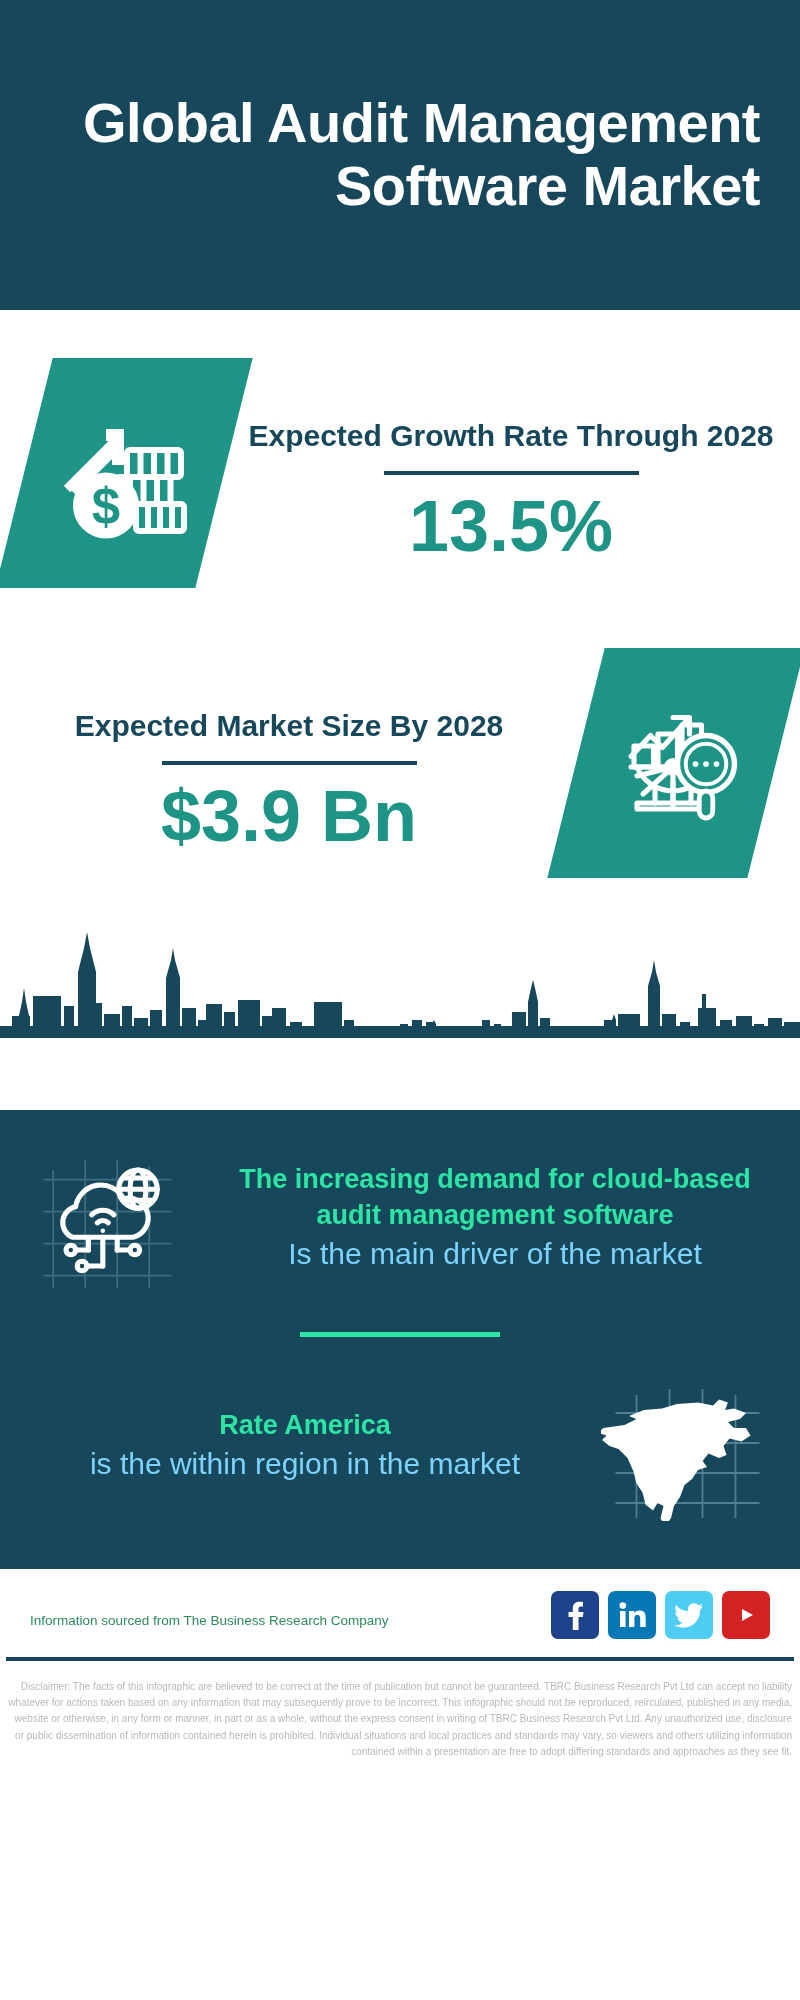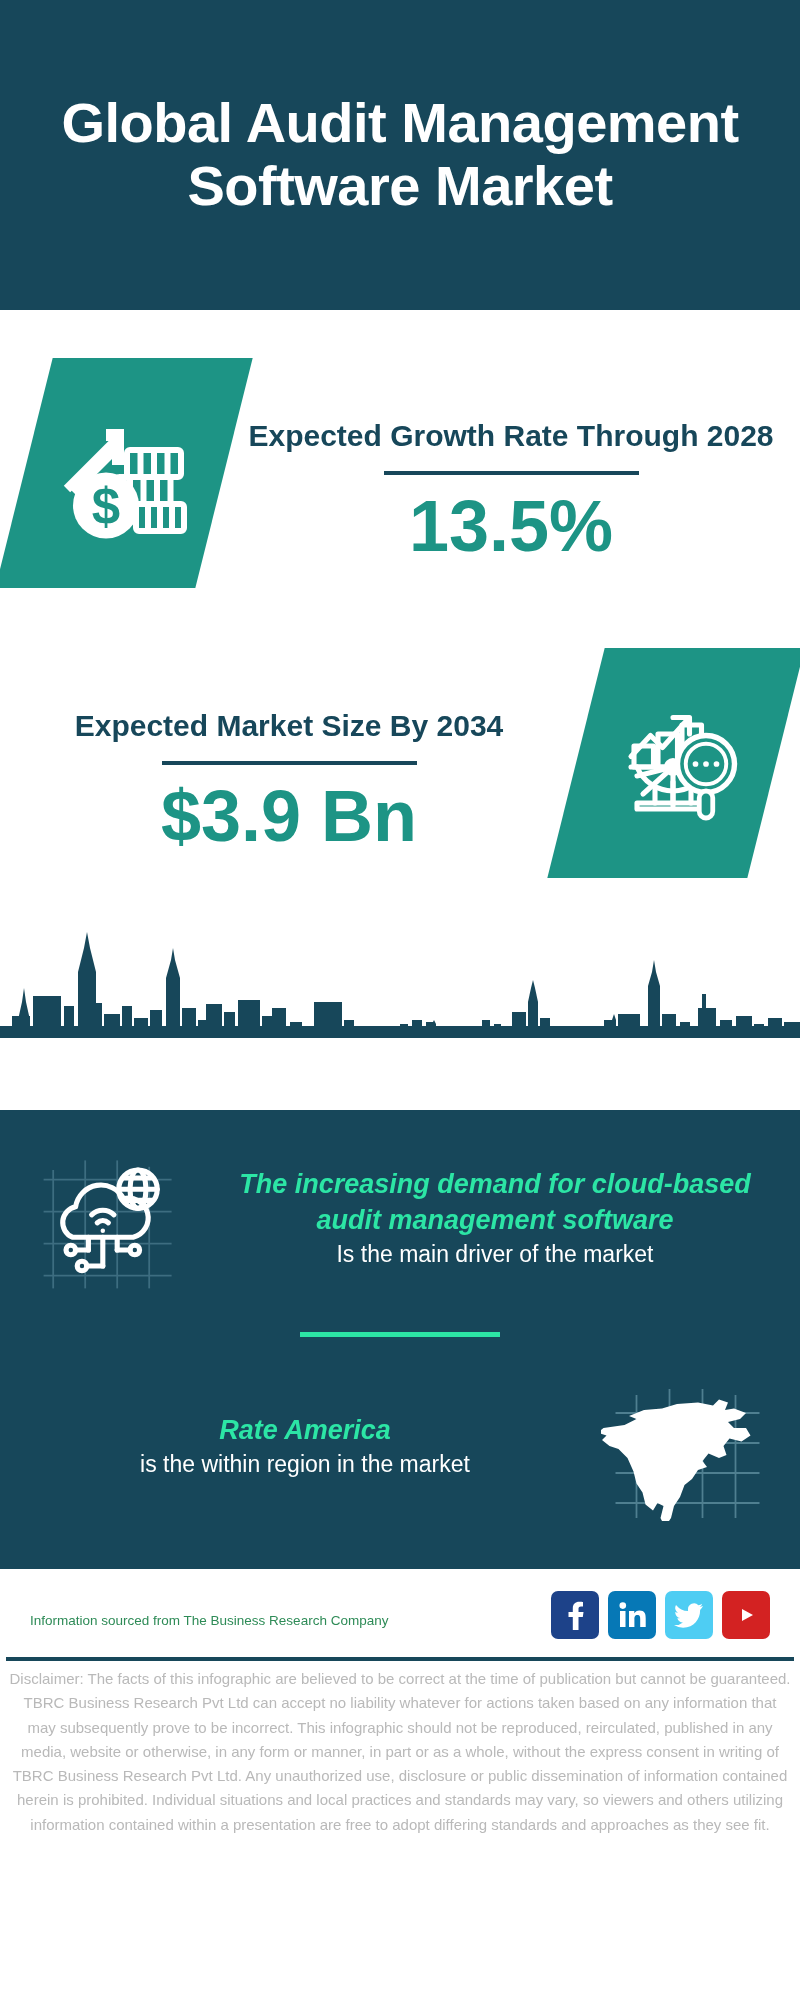--- a/index.html
+++ b/index.html
@@ -19,21 +19,21 @@
     display:flex;
     align-items:center;
     justify-content:center;
     padding:0 40px;
   }
   .header h1 {
     color:#ffffff;
     font-size:56px;
     line-height:1.12;
     font-weight:bold;
-    text-align:center;
+    text-align:right;
     letter-spacing:-0.5px;
   }
 
   
   .white-body { background:#fff; position:relative; height:800px; }
 
   
   .para {
     background:#1d9485;
     width:200px; height:230px;
@@ -90,25 +90,24 @@
     align-items:center;
     gap:10px;
   }
   .dark-text { flex:1; text-align:center; }
   .hl {
     color:#2ce5a5;
     font-size:27px;
     font-weight:bold;
     line-height:1.33;
     display:block;
-    font-style:italic;
   }
   .sub {
-    color:#ffffff;
-    font-size:23px;
+    color:#7dd3fc;
+    font-size:30px;
     line-height:1.33;
     display:block;
   }
   .dark-divider {
     width:200px; height:5px;
     background:#2ce5a5;
     margin:34px auto;
   }
   .gfx { width:180px; flex:none; display:flex; align-items:center; justify-content:center; }
 
@@ -126,24 +125,24 @@
   .sicon {
     width:48px; height:48px;
     border-radius:7px;
     display:flex; align-items:center; justify-content:center;
   }
   .sicon svg { display:block; }
 
   .disclaimer-rule { height:4px; background:#17475a; margin:0 6px; }
   .disclaimer {
     color:#b9b9b9;
-    font-size:15px;
+    font-size:10px;
     line-height:1.62;
-    padding:6px 8px 0 8px;
-    text-align:center;
+    padding:18px 8px 0 8px;
+    text-align:right;
   }
 </style>
 </head>
 <body>
 
 <div class="header">
   <h1>Global Audit Management Software Market</h1>
 </div>
 
 <div class="white-body">
@@ -179,21 +178,21 @@
     </div>
     <div class="stat-text">
       <div class="stat-title">Expected Growth Rate Through 2028</div>
       <div class="stat-rule"></div>
       <div class="stat-value">13.5%</div>
     </div>
   </div>
 
   <div class="stat-row row2">
     <div class="stat-text">
-      <div class="stat-title">Expected Market Size By 2034</div>
+      <div class="stat-title">Expected Market Size By 2028</div>
       <div class="stat-rule"></div>
       <div class="stat-value">$3.9 Bn</div>
     </div>
     <div class="para">
       <span class="ico">
         <svg width="150" height="150" viewBox="0 0 100 100">
           <g fill="none" stroke="#ffffff" stroke-width="3.4" stroke-linecap="round" stroke-linejoin="round">
             <polyline points="20,47 33,33 41,41 58,22"></polyline>
             <polyline points="48,21 59,21 59,32"></polyline>
             <rect x="22" y="40" width="13" height="14"></rect>

